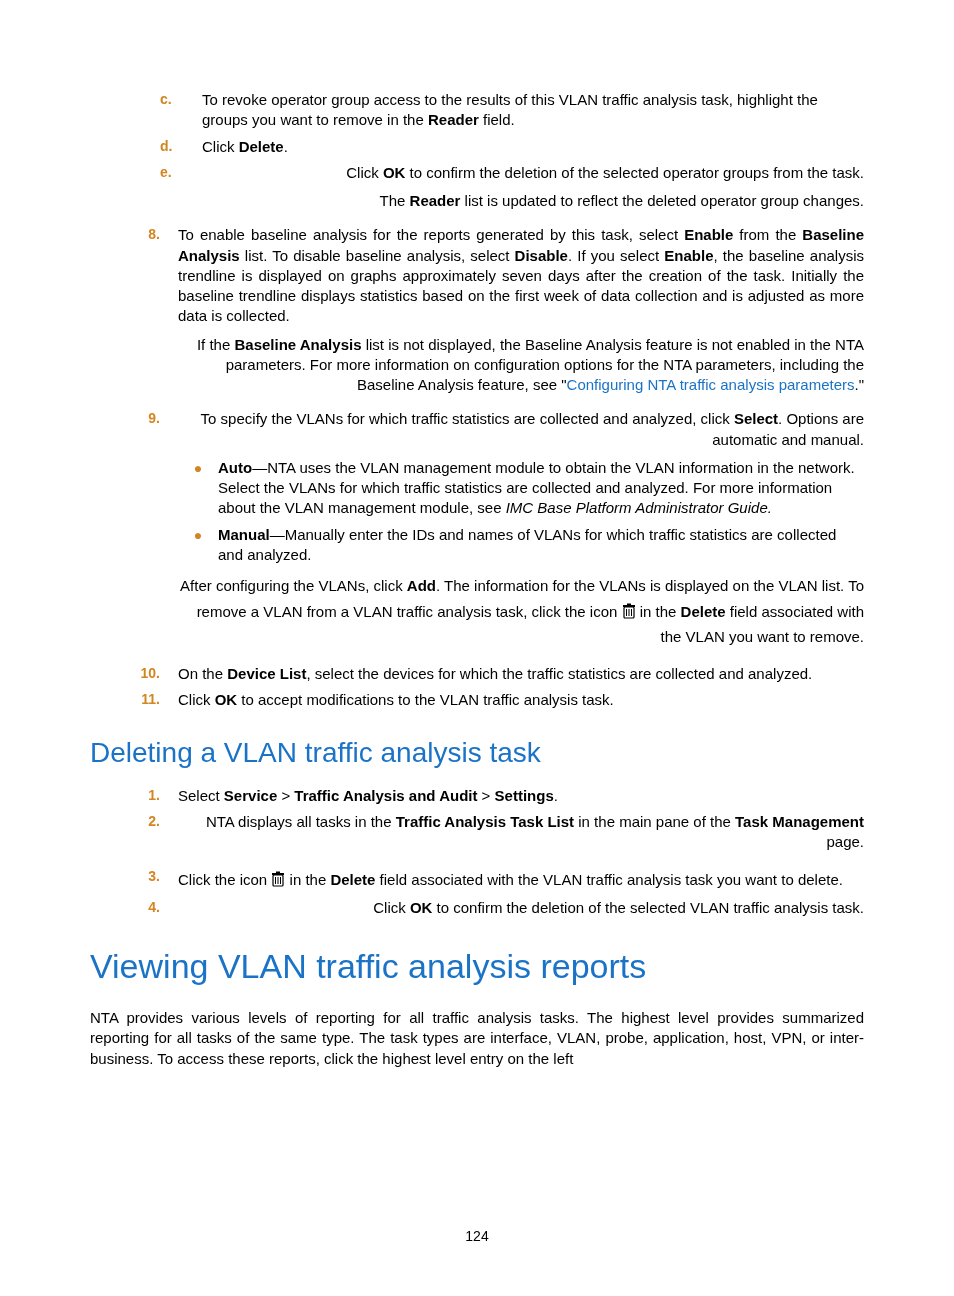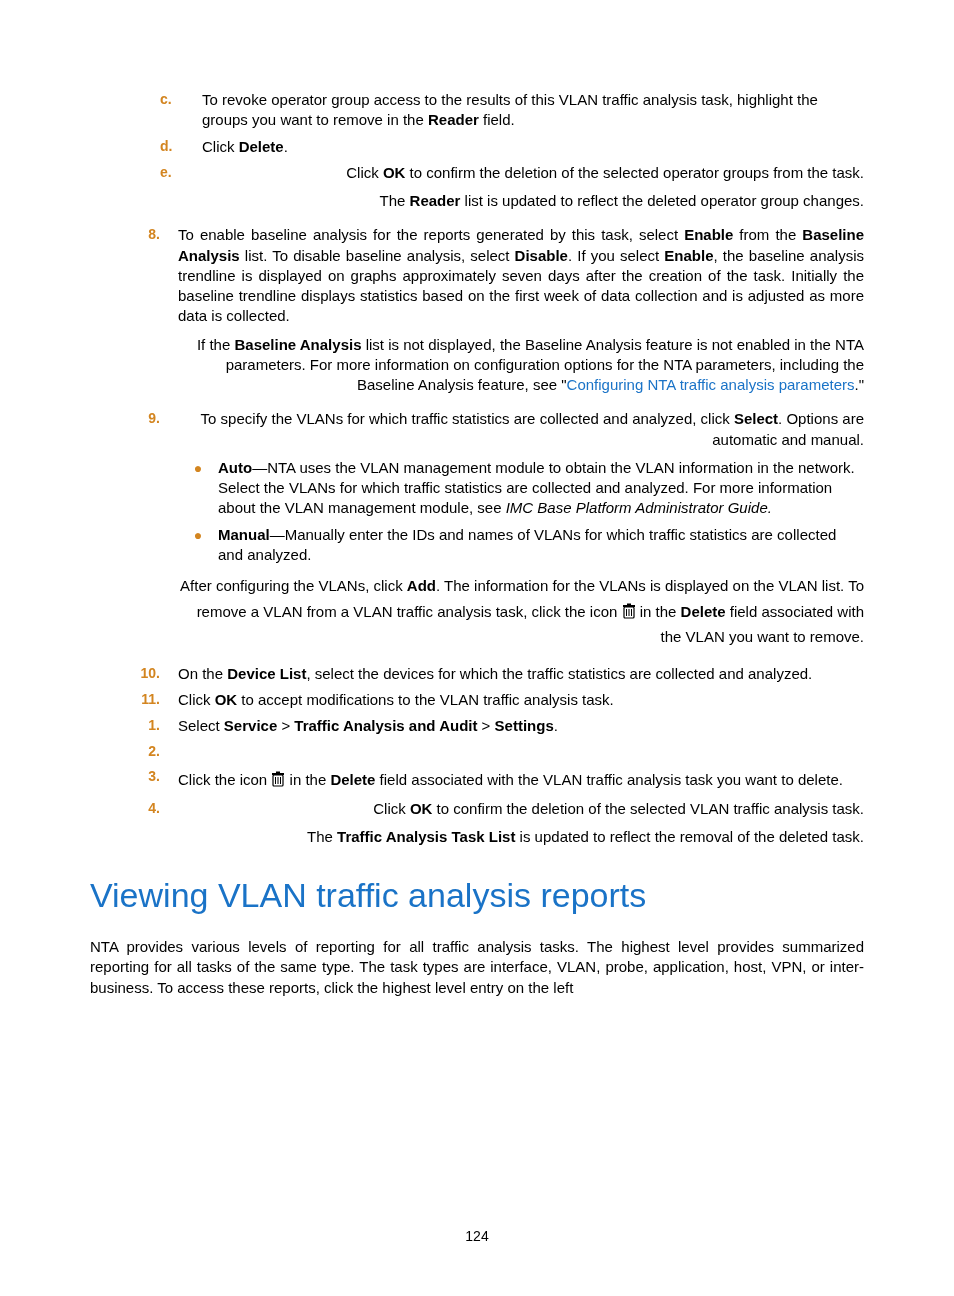--- a/index.html
+++ b/index.html
@@ -194,31 +194,35 @@
     </div>
   </div>
 
   <div class="li-main">
     <div class="num">11.</div>
     <div class="body">
       <span>Click </span><b>OK</b><span> to accept modifications to the VLAN traffic analysis task.</span>
     </div>
   </div>
 
+  <h2 class="section">Deleting a VLAN traffic analysis task</h2>
 
   <div class="li-main">
     <div class="num">1.</div>
     <div class="body">
       <span>Select </span><b>Service</b><span> &gt; </span><b>Traffic Analysis and Audit</b><span> &gt; </span><b>Settings</b><span>.</span>
     </div>
   </div>
 
   <div class="li-main">
     <div class="num">2.</div>
     <div class="body">
+      <div class="para">
+        <span>NTA displays all tasks in the </span><b>Traffic Analysis Task List</b><span> in the main pane of the </span><b>Task Management</b><span> page.</span>
+      </div>
     </div>
   </div>
 
   <div class="li-main">
     <div class="num">3.</div>
     <div class="body" style="line-height:1.7">
       <span>Click the icon </span>
       <svg class="trash" width="14" height="16" viewBox="0 0 14 16">
           <rect x="2" y="4" width="10" height="11" rx="1" fill="none" stroke="#000" stroke-width="1.2"></rect>
           <line x1="4.5" y1="6" x2="4.5" y2="13" stroke="#000"></line>
@@ -230,23 +234,20 @@
       <span> in the </span><b>Delete</b><span> field associated with the VLAN traffic analysis task you want to delete.</span>
     </div>
   </div>
 
   <div class="li-main">
     <div class="num">4.</div>
     <div class="body">
       <div class="para">
         <span>Click </span><b>OK</b><span> to confirm the deletion of the selected VLAN traffic analysis task.</span>
       </div>
-      <div class="para">
-        <span>The </span><b>Traffic Analysis Task List</b><span> is updated to reflect the removal of the deleted task.</span>
-      </div>
     </div>
   </div>
 
   <h1 class="chapter">Viewing VLAN traffic analysis reports</h1>
   <div class="intro">NTA provides various levels of reporting for all traffic analysis tasks. The highest level provides summarized reporting for all tasks of the same type. The task types are interface, VLAN, probe, application, host, VPN, or inter-business. To access these reports, click the highest level entry on the left</div>
 
   <div class="pagenum">124</div>
 </div>
 
 </body></html>

